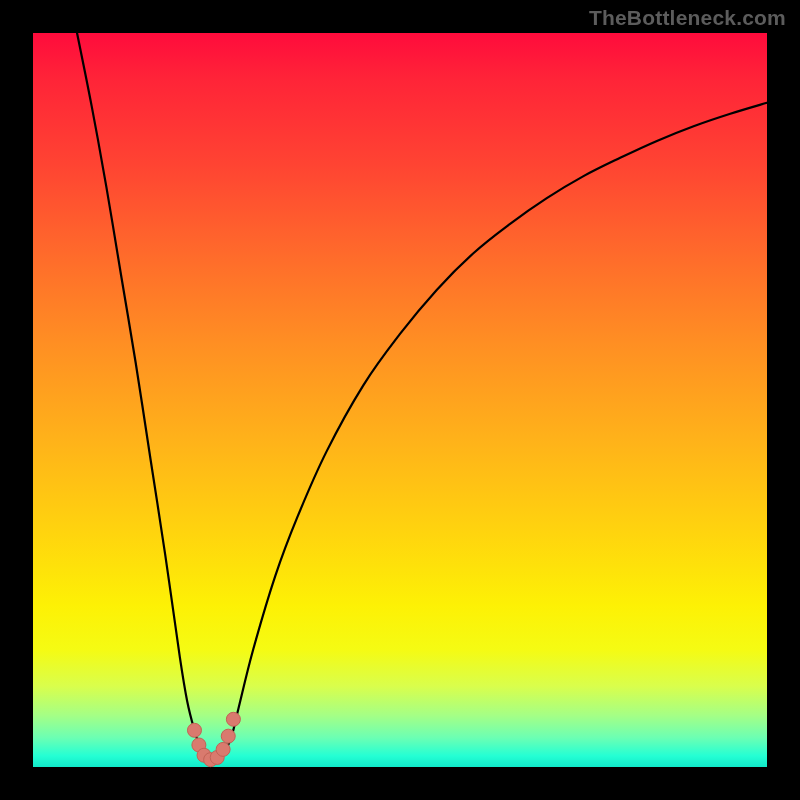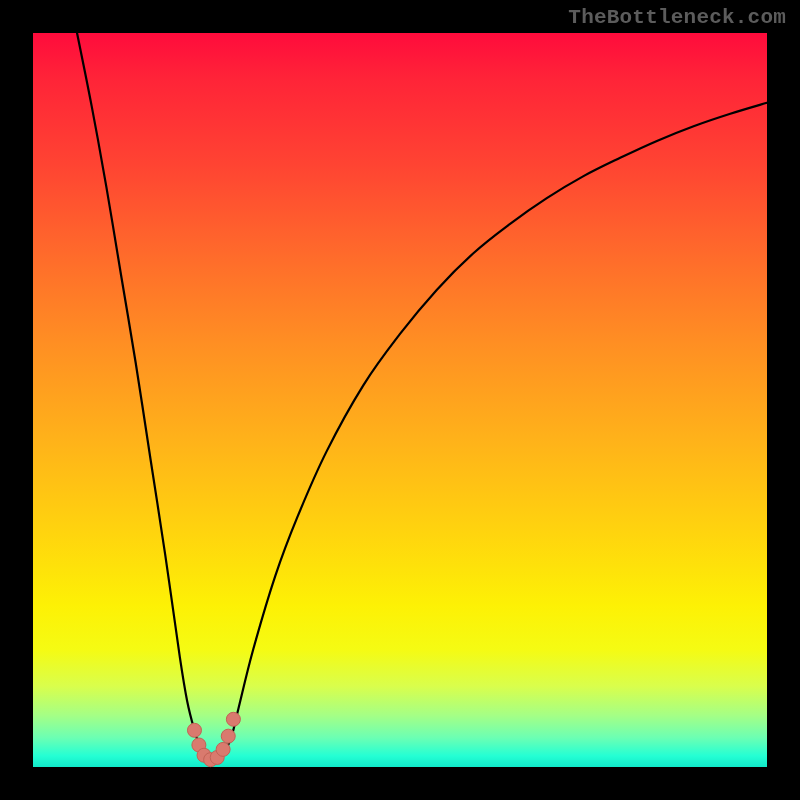--- a/index.html
+++ b/index.html
@@ -40,21 +40,21 @@
       #a4ff86 93%,
       #6cffb3 96%,
       #24ffd4 98.5%,
       #11e9c9 100%
     );
   }
   .watermark {
     position: absolute;
     top: 6px;
     right: 14px;
-    font-family: Liberation Mono, monospace;
+    font-family: Liberation Sans, sans-serif;
     font-size: 21px;
     font-weight: 600;
     color: #5c5c5c;
     letter-spacing: 0.2px;
   }
   svg.curve {
     position: absolute;
     left: 33px;
     top: 33px;
     width: 734px;

